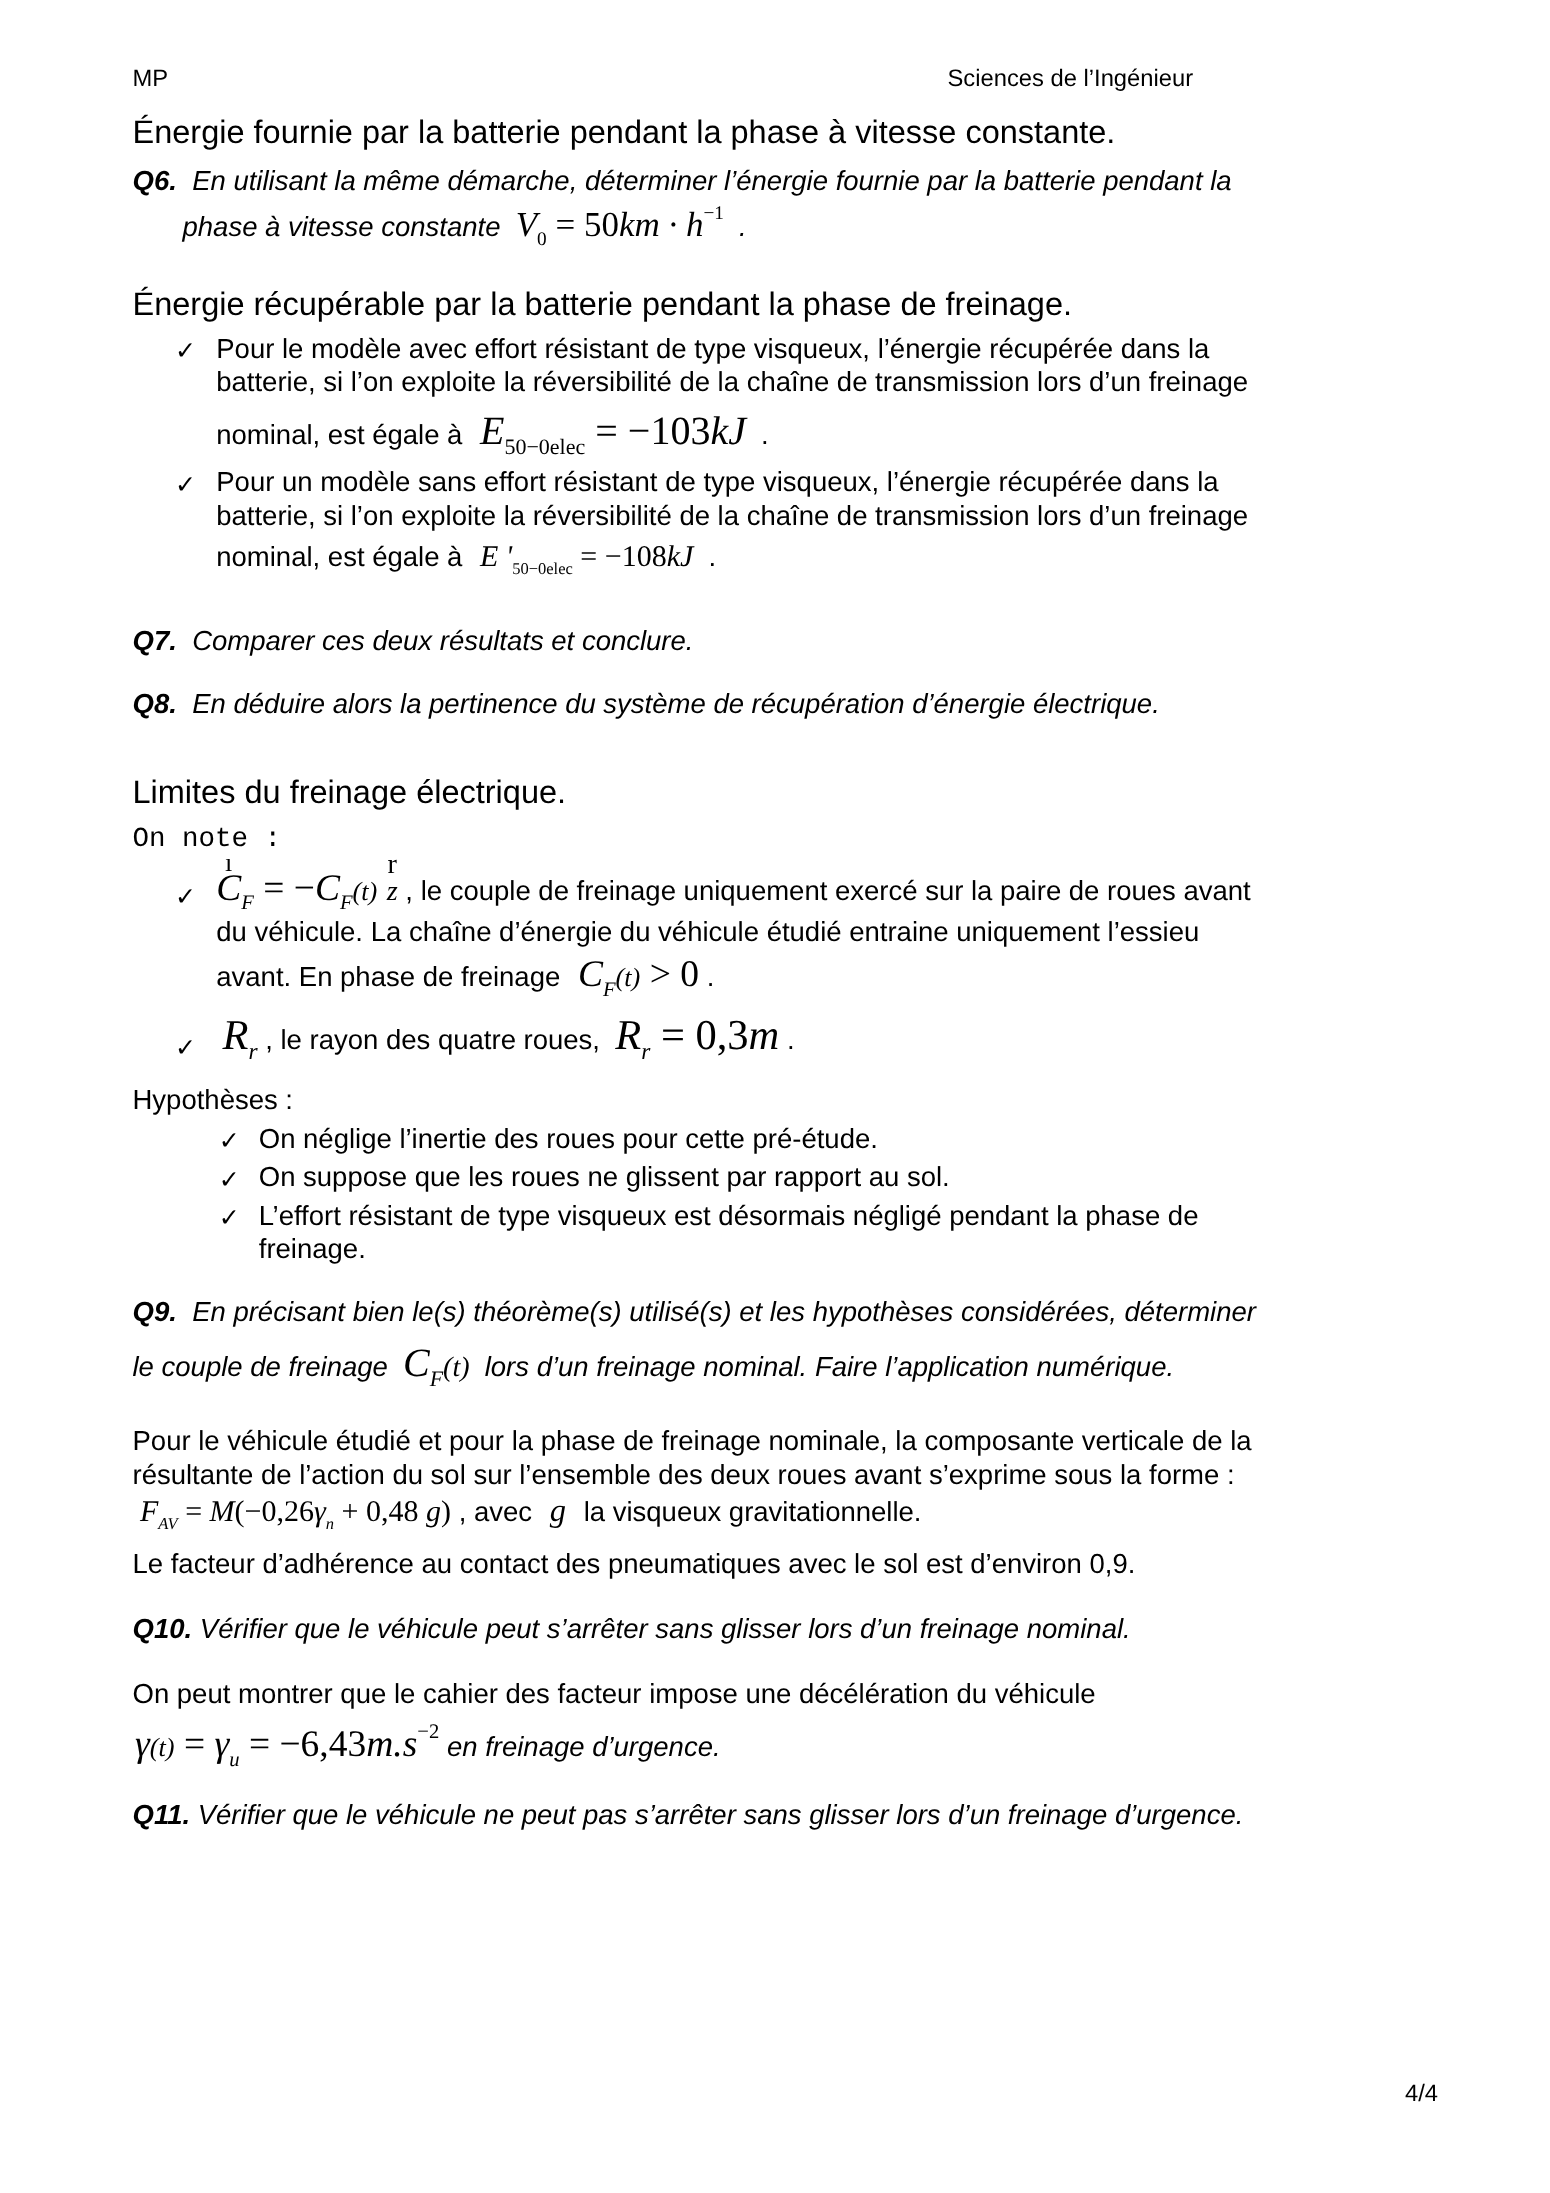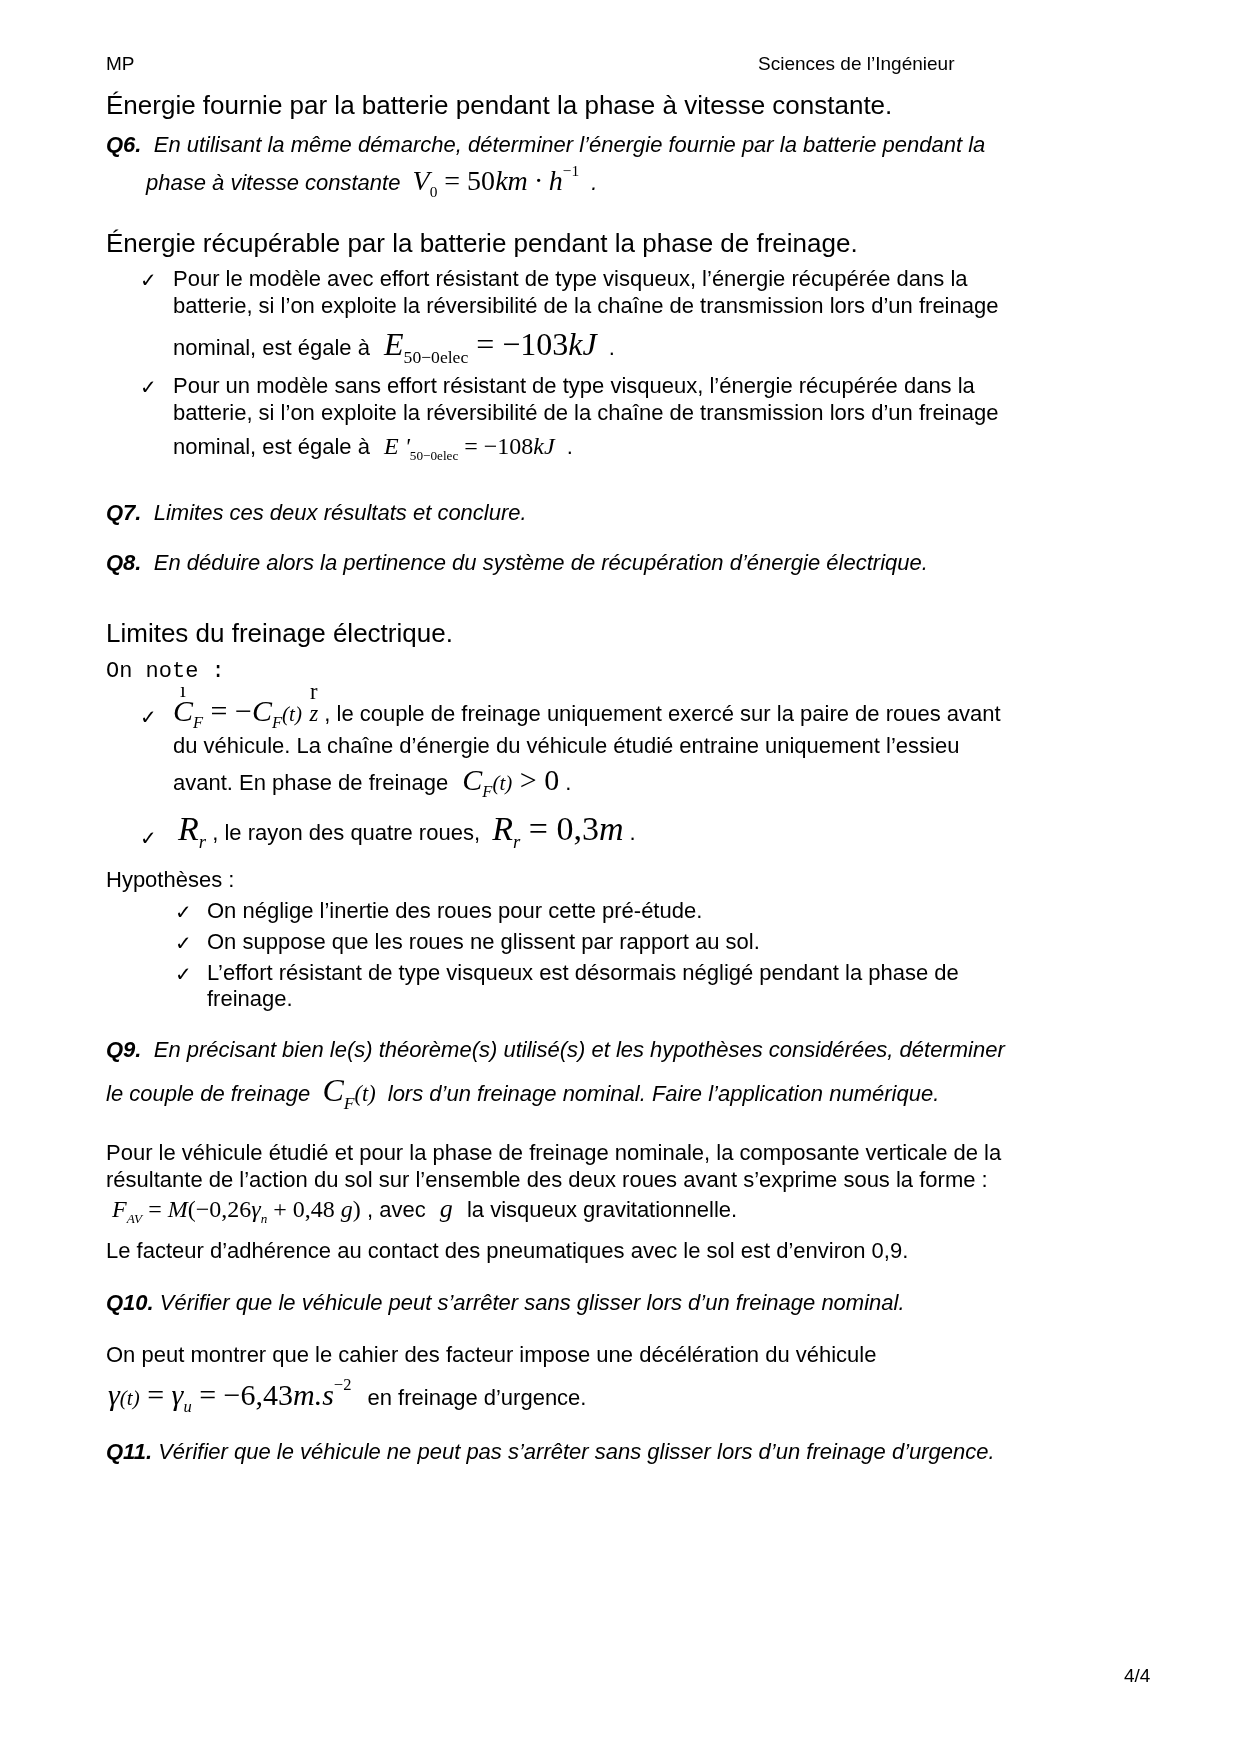--- a/index.html
+++ b/index.html
@@ -52,21 +52,21 @@
 <div class="check" style="left:140px; top:375px;">✓</div>
 <div class="abs t" style="left:173px; top:373px;">Pour un modèle sans effort résistant de type visqueux, l’énergie récupérée dans la</div>
 <div class="abs t" style="left:173px; top:400px;">batterie, si l’on exploite la réversibilité de la chaîne de transmission lors d’un freinage</div>
 <div class="abs t" style="left:173px; top:433px;">
   <span>nominal, est égale à</span>
   <span class="mr" style="font-size:24px; margin-left:8px;"><span class="m">E '</span><span class="sub-s mr">50−0elec</span><span> = −108</span><span class="m">kJ</span></span>
   <span style="margin-left:6px;">.</span>
 </div>
 
 <div class="abs q" style="left:106px; top:500px;">
-  <b>Q7.</b>&nbsp;&nbsp;<span>Limites ces deux résultats et conclure.</span>
+  <b>Q7.</b>&nbsp;&nbsp;<span>Comparer ces deux résultats et conclure.</span>
 </div>
 
 <div class="abs q" style="left:106px; top:550px;">
   <b>Q8.</b>&nbsp;&nbsp;<span>En déduire alors la pertinence du système de récupération d’énergie électrique.</span>
 </div>
 
 <div class="abs h2" style="left:106px; top:618px;">Limites du freinage électrique.</div>
 <div class="abs t" style="left:106px; top:659px;font-family:Liberation Mono, monospace;">On note :</div>
 
 <div class="check" style="left:140px; top:705px;">✓</div>
@@ -117,20 +117,20 @@
 </div>
 <div class="abs t" style="left:106px; top:1238px;">Le facteur d’adhérence au contact des pneumatiques avec le sol est d’environ 0,9.</div>
 
 <div class="abs q" style="left:106px; top:1290px;">
   <b>Q10.</b>&nbsp;<span>Vérifier que le véhicule peut s’arrêter sans glisser lors d’un freinage nominal.</span>
 </div>
 
 <div class="abs t" style="left:106px; top:1342px;">On peut montrer que le cahier des facteur impose une décélération du véhicule</div>
 <div class="abs t" style="left:108px; top:1375px;">
   <span class="mr" style="font-size:30px;"><span class="m">γ</span><span class="m" style="font-size:0.7em;">(t)</span><span> = </span><span class="m">γ</span><span class="sub-s m">u</span><span> = −6,43</span><span class="m">m.s</span><span class="sup-s">−2</span></span>
-  <span style="margin-left:10px;">en freinage d’urgence.</span>
+  <span style="font-style:italic;">en freinage d’urgence.</span>
 </div>
 
 <div class="abs q" style="left:106px; top:1439px;">
   <b>Q11.</b>&nbsp;<span>Vérifier que le véhicule ne peut pas s’arrêter sans glisser lors d’un freinage d’urgence.</span>
 </div>
 
 <div class="abs hdr" style="left:1124px; top:1665px;">4/4</div>
 
 </body></html>

